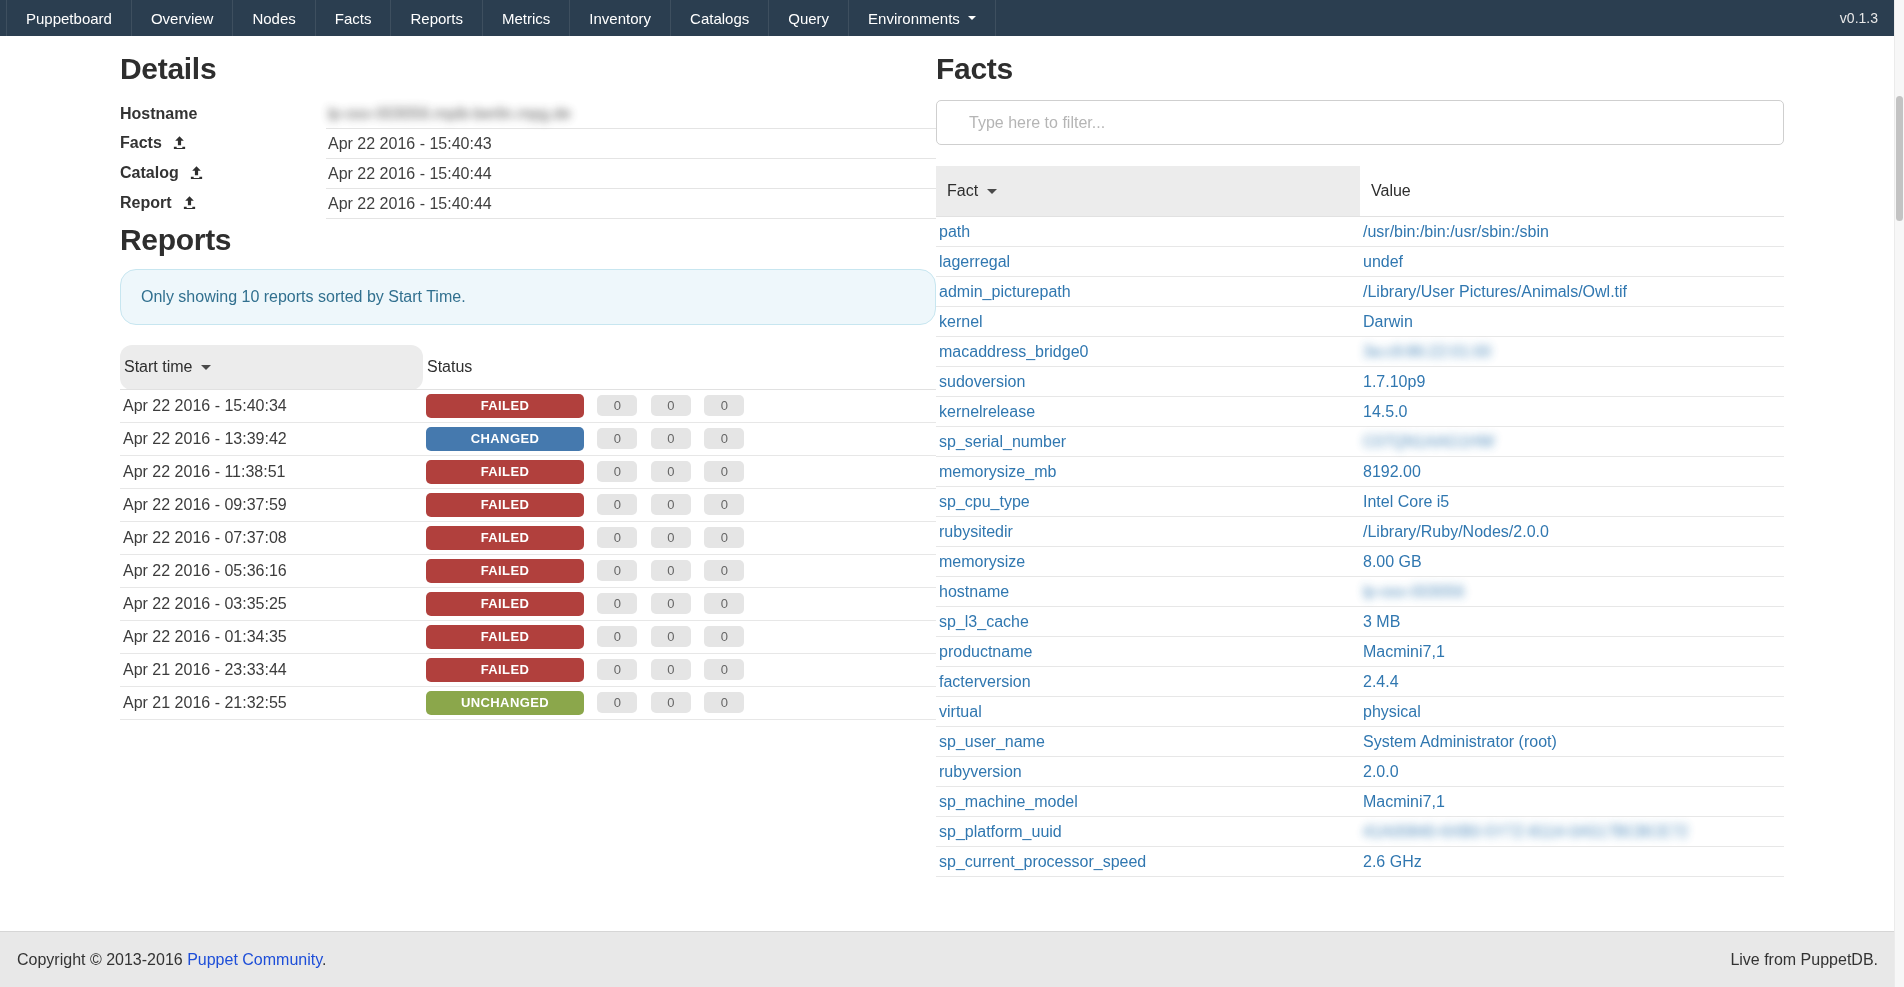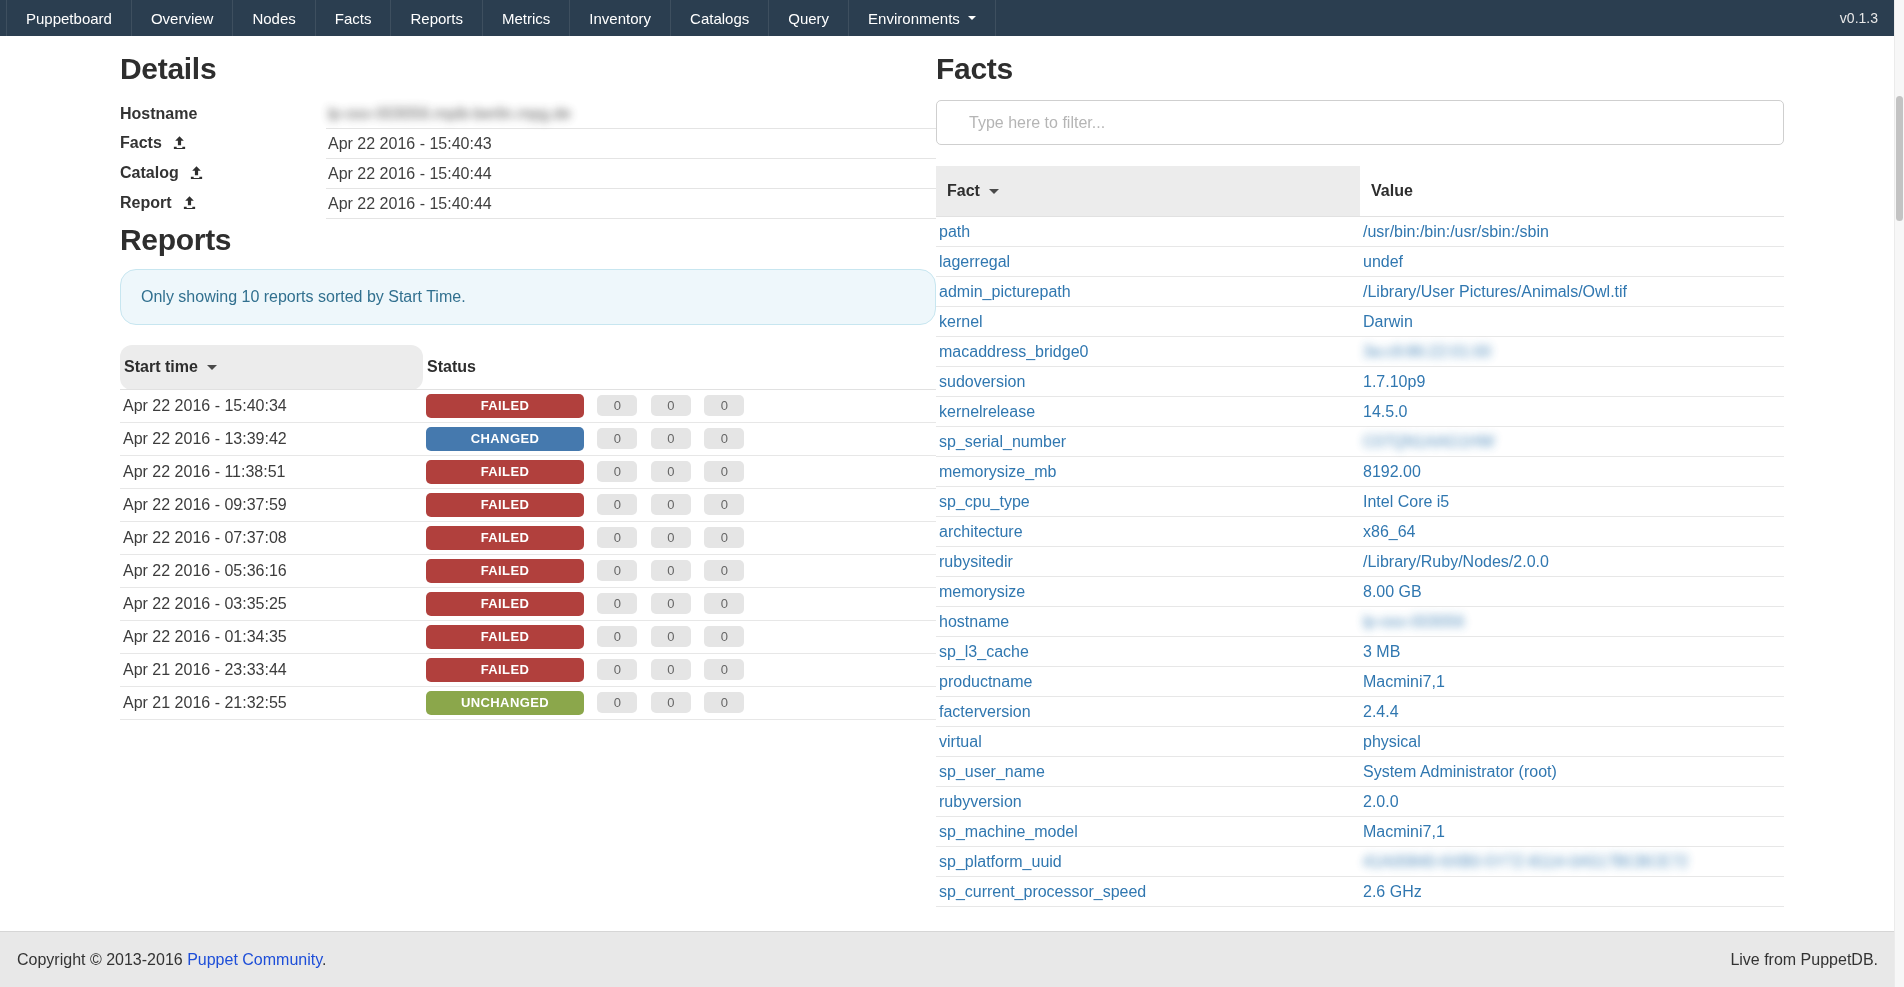--- a/index.html
+++ b/index.html
@@ -50,21 +50,21 @@
   .upload-icon{display:inline-block;vertical-align:-2px;margin-left:10px;color:#2f2f2f;}
   .details-table tr:first-child .upload-icon{display:none;}
   
   .alert-info{
     background:#eef7fb;border:1px solid #c7e6f0;border-radius:16px;
     padding:18px 20px;color:#31708f;font-size:16px;margin:0 0 20px 0;
   }
   
   table.listing{width:100%;border-collapse:collapse;font-size:16px;}
   table.listing th{
-    text-align:left;font-weight:700;color:#2e2e2e;font-size:16px;
+    text-align:left;font-weight:400;color:#2e2e2e;font-size:16px;
     border-bottom:1px solid #e1e1e1;white-space:nowrap;
   }
   table.reports th{padding:13px 4px;border-radius:12px;}
   table.facts th{padding:16px 11px;}
   th.sorted{background:#ececec;}
   .sort-caret{
     width:0;height:0;border-left:5px solid transparent;border-right:5px solid transparent;
     border-top:5px solid #4a4a4a;margin-left:9px;display:inline-block;vertical-align:2px;
   }
   table.reports td{padding:4px 3px;border-bottom:1px solid #e7e7e7;color:#3c3c3c;vertical-align:middle;}
@@ -413,28 +413,20 @@
 
           <tr>
             <td>
               <span class="fact-link">sp_cpu_type</span>
             </td>
             <td>
               <span class="fact-value">Intel Core i5</span>
             </td>
           </tr>
 
-          <tr>
-            <td>
-              <span class="fact-link">architecture</span>
-            </td>
-            <td>
-              <span class="fact-value">x86_64</span>
-            </td>
-          </tr>
 
           <tr>
             <td>
               <span class="fact-link">rubysitedir</span>
             </td>
             <td>
               <span class="fact-value">/Library/Ruby/Nodes/2.0.0</span>
             </td>
           </tr>
 

